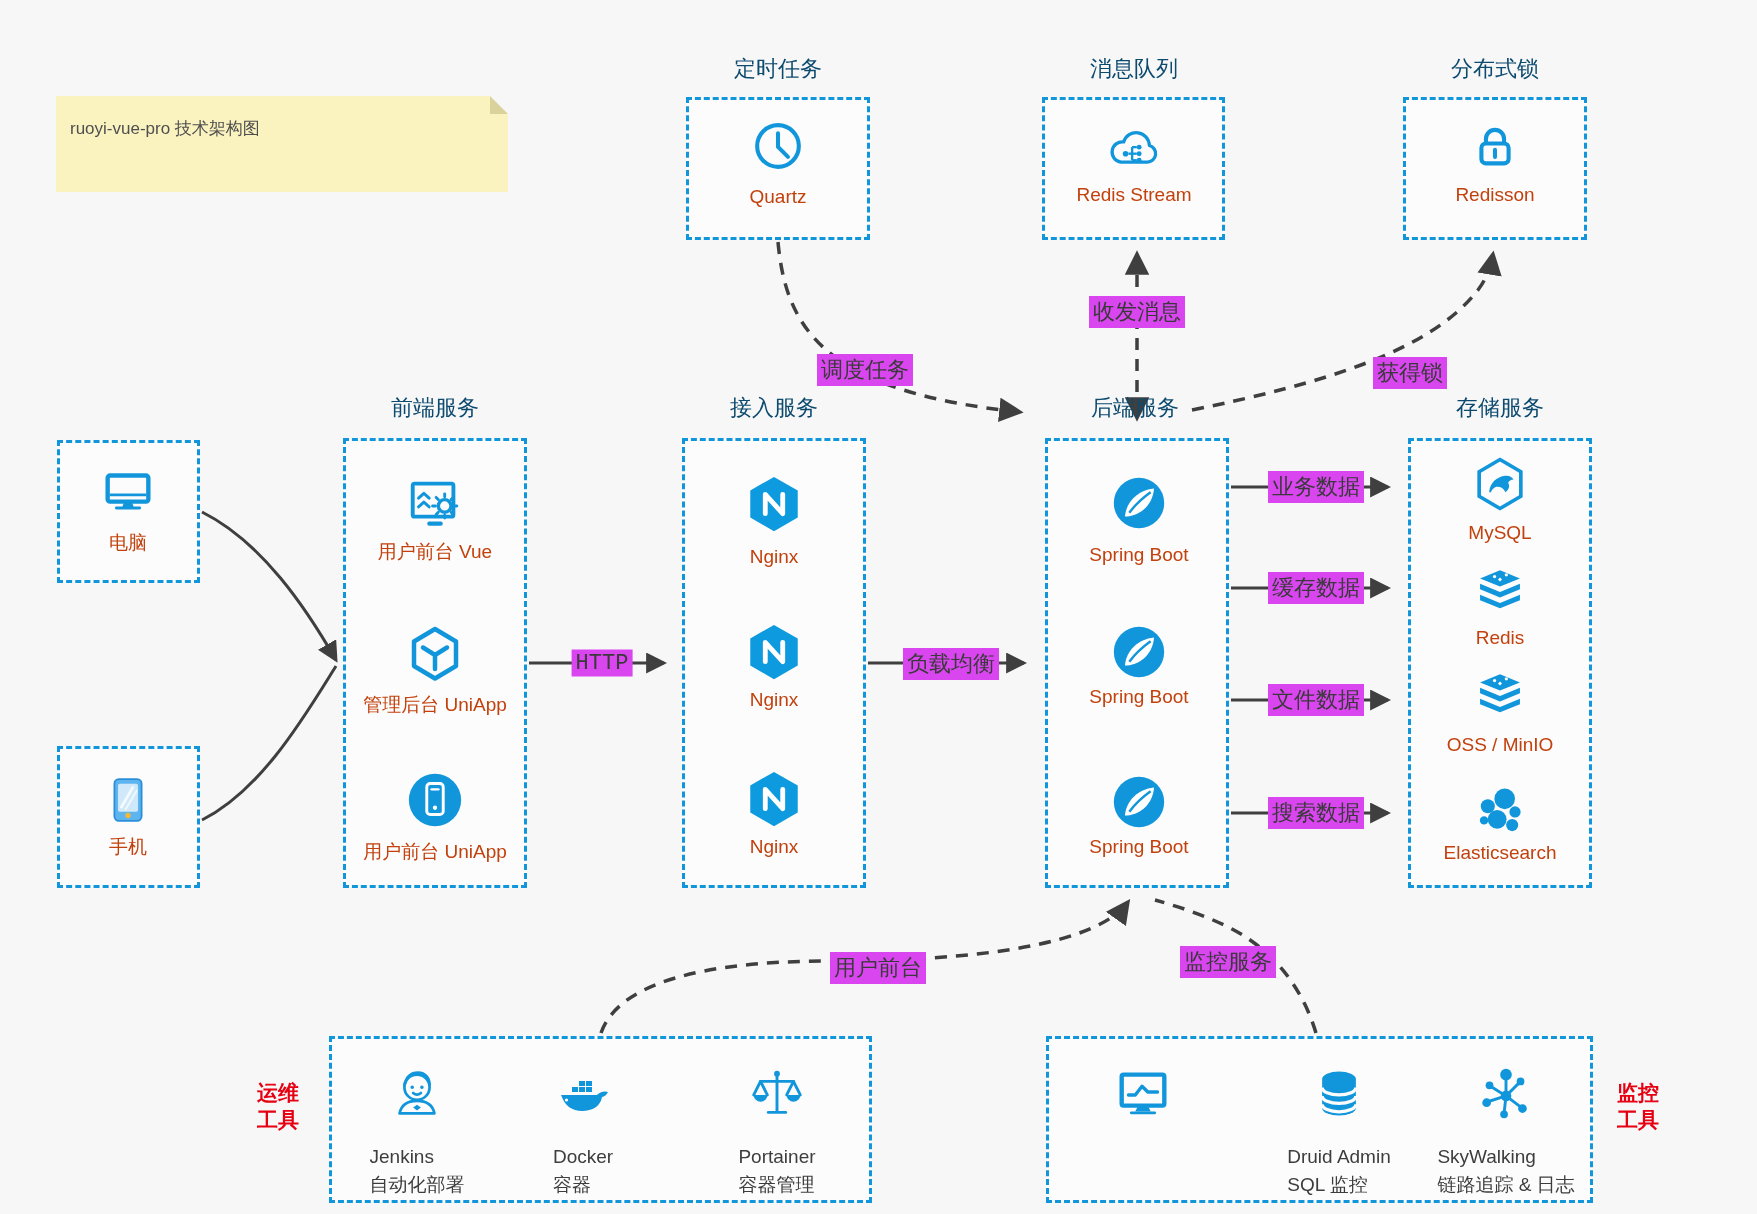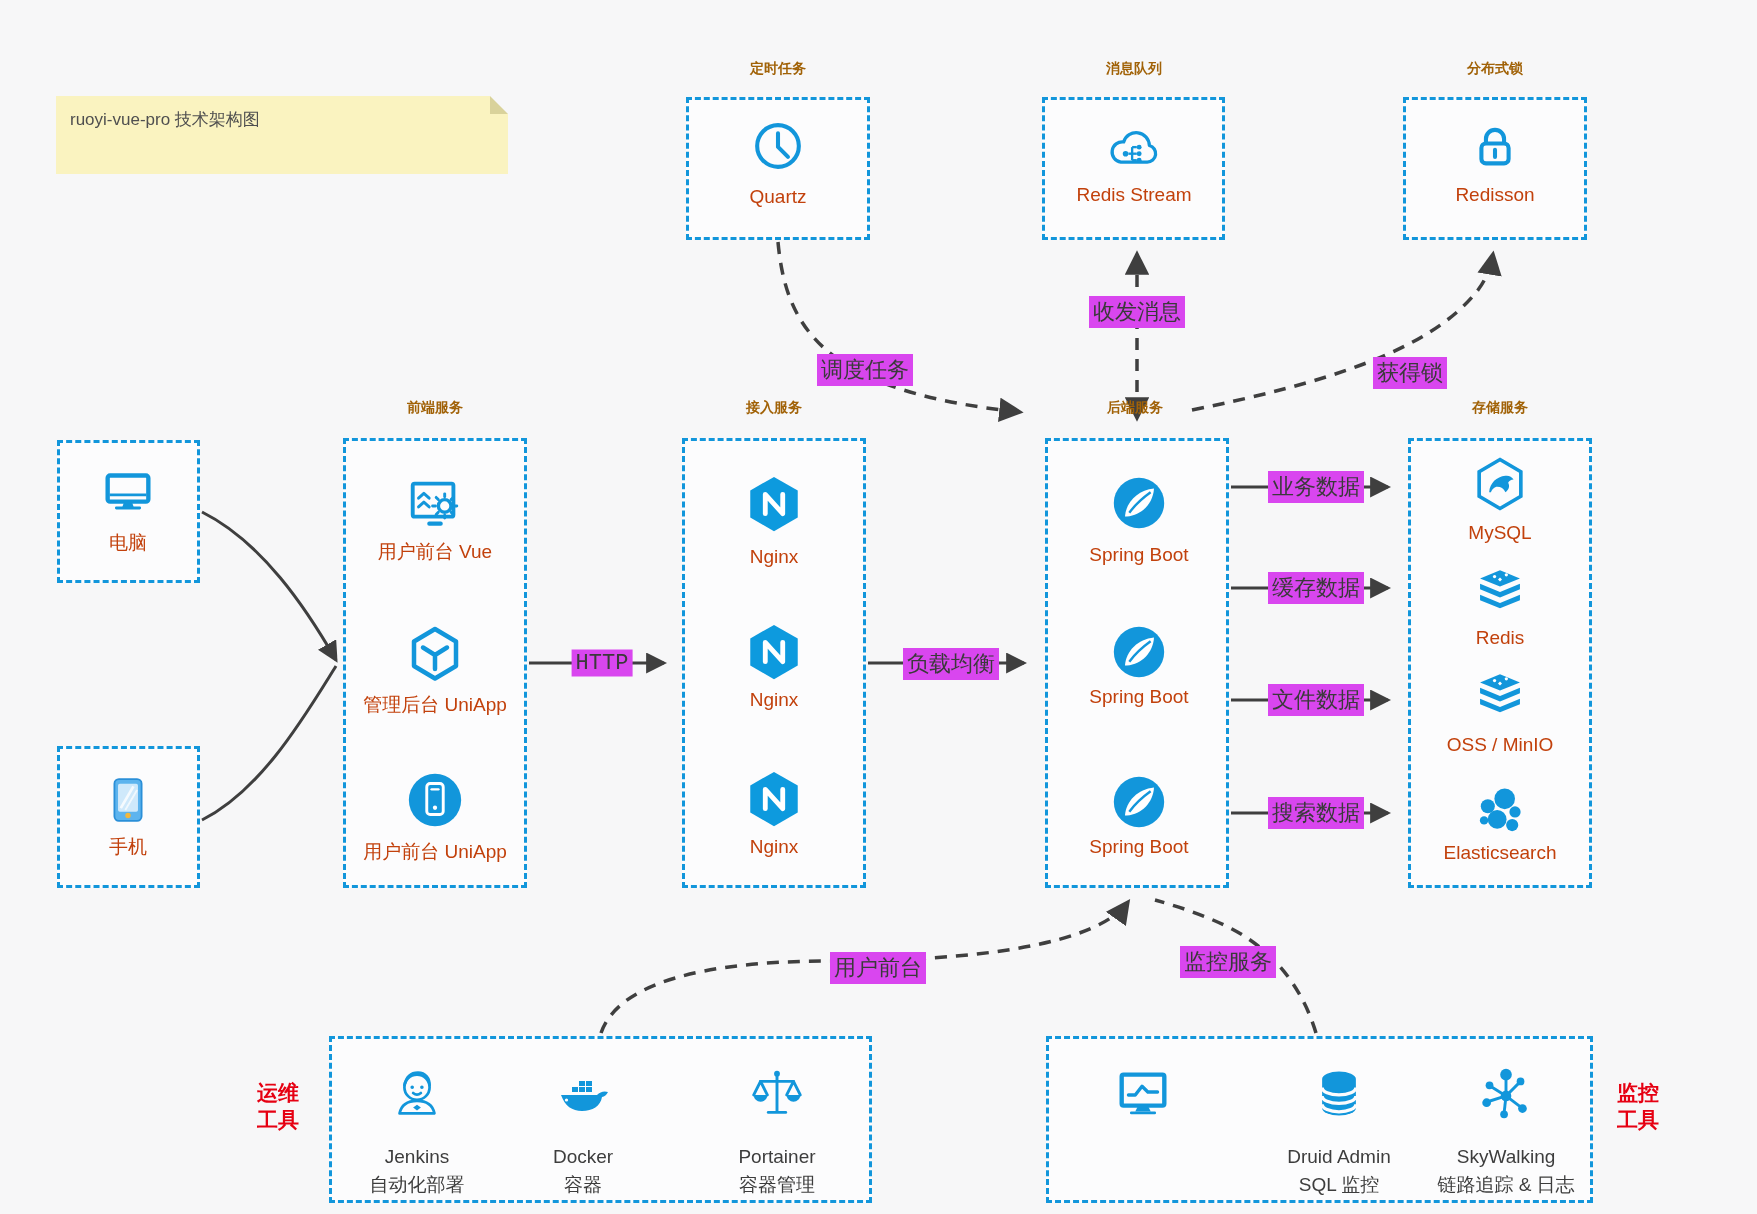--- a/index.html
+++ b/index.html
@@ -1,32 +1,32 @@
 <!DOCTYPE html>
 <html><head>
 <meta charset="utf-8">
 <style>
   html,body{margin:0;padding:0;background:#f7f7f8;}
   .stage{position:relative;width:1757px;height:1214px;background:#f7f7f8;
          font-family:"Liberation Sans","DejaVu Sans",sans-serif;overflow:hidden;}
   .wires{position:absolute;left:0;top:0;}
   .gbox{position:absolute;border:3px dashed #1296db;box-sizing:border-box;background:#fcfcfd;}
-  .gtitle{position:absolute;transform:translate(-50%,-50%);color:#a16207;font-size:14px;
-          font-weight:bold;white-space:nowrap;}
+  .gtitle{position:absolute;transform:translate(-50%,-50%);color:#0c4a6e;font-size:22px;
+          font-weight:normal;white-space:nowrap;}
   .sidelabel{position:absolute;transform:translate(-50%,-50%);color:#e60012;font-size:21px;
           font-weight:bold;line-height:27px;text-align:center;white-space:nowrap;}
   .icon{position:absolute;transform:translate(-50%,-50%);}
   .icon svg{display:block;width:100%;height:100%;}
   .ilabel{position:absolute;transform:translate(-50%,-50%);font-size:19px;color:#c2410c;white-space:nowrap;}
   .ilabel2{position:absolute;transform:translate(-50%,-50%);font-size:19px;color:#3d3d3d;
-           line-height:28px;text-align:center;white-space:nowrap;}
+           line-height:28px;text-align:left;white-space:nowrap;}
   .chip{position:absolute;transform:translate(-50%,-50%);font-size:22px;color:#3a3a3a;
         background:#d946ef;padding:1px 4px;white-space:nowrap;font-family:Liberation Mono, monospace;}
   .note{position:absolute;left:56px;top:96px;width:424px;height:56px;background:#faf3c0;
-        padding:11px 14px;font-size:17px;line-height:25px;color:#4f4f4f;}
+        padding:20px 14px;font-size:17px;line-height:25px;color:#4f4f4f;}
   .note::before{content:"";position:absolute;top:0;right:0;border-style:solid;
         border-width:0 18px 18px 0;border-color:#f7f7f8 #f7f7f8 #d9d29b #d9d29b;}
 </style>
 </head>
 <body>
 
 <div class="stage">
 
   <svg class="wires" width="1757" height="1214" viewBox="0 0 1757 1214">
     <defs>

